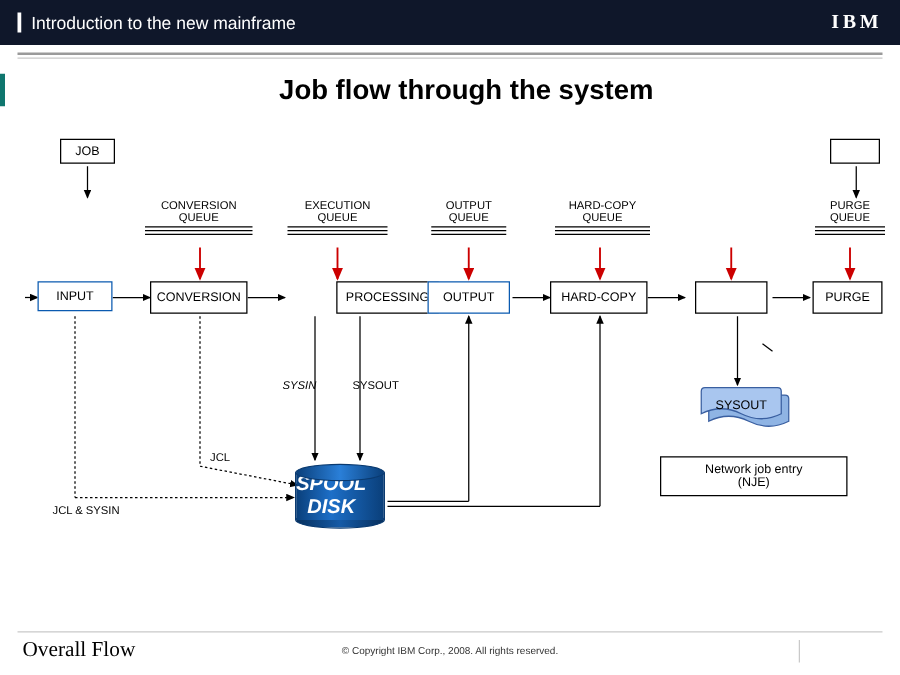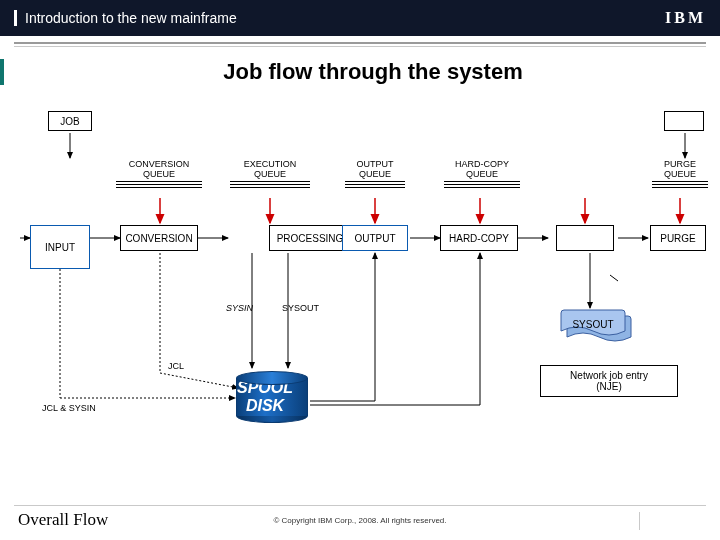--- a/index.html
+++ b/index.html
@@ -129,21 +129,21 @@
       <div class="ql"></div>
   </div>
   <div class="queue" style="left:632px; top:56px; width:56px;">
     <div style="white-space:pre-line;">PURGE
 QUEUE</div>
     <div class="ql"></div>
       <div class="ql"></div>
       <div class="ql"></div>
   </div>
 
-  <div class="box blue" style="left:10px; top:122px; width:60px; height:44px;">INPUT</div>
+  <div class="box blue" style="left:10px; top:122px; width:60px; height:24px;">INPUT</div>
   <div class="box" style="left:100px; top:122px; width:78px; height:26px;">CONVERSION</div>
   <div class="box" style="left:208px; top:122px; width:82px; height:26px;margin-left:41px;">PROCESSING</div>
   <div class="box blue" style="left:322px; top:122px; width:66px; height:26px;">OUTPUT</div>
   <div class="box" style="left:420px; top:122px; width:78px; height:26px;">HARD-COPY</div>
   <div class="box blue" style="left:536px; top:122px; width:58px; height:26px; border:1px solid #000;"></div>
   <div class="box" style="left:630px; top:122px; width:56px; height:26px;">PURGE</div>
 
   <div class="label" style="left:206px; top:200px;font-style:italic;">SYSIN</div>
   <div class="label" style="left:262px; top:200px;">SYSOUT</div>
   <div class="label" style="left:148px; top:258px;">JCL</div>
@@ -164,21 +164,21 @@
       </svg>
     <div class="txt">SYSOUT</div>
   </div>
 
   <div class="sysout-shape" style="left:546px; top:212px; z-index:-1;">
     <svg viewBox="0 0 66 30">
         <path d="M1,4 Q1,1 4,1 L62,1 Q65,1 65,4 L65,22 Q49,30 33,22 Q17,14 1,22 Z" fill="#8fb4e4" stroke="#3a5fa0"></path>
       </svg>
   </div>
 
-  <div class="nje-box" style="left:520px; top:262px; width:138px;">
+  <div class="nje-box" style="left:508px; top:262px; width:150px;">
     <span style="white-space:pre-line;">Network job entry
 (NJE)</span>
   </div>
 
   <div class="box" style="left:644px; top:8px; width:40px; height:20px;"></div>
 
 </div>
 
 <div class="footer-rule"></div>
 <div class="footer">

